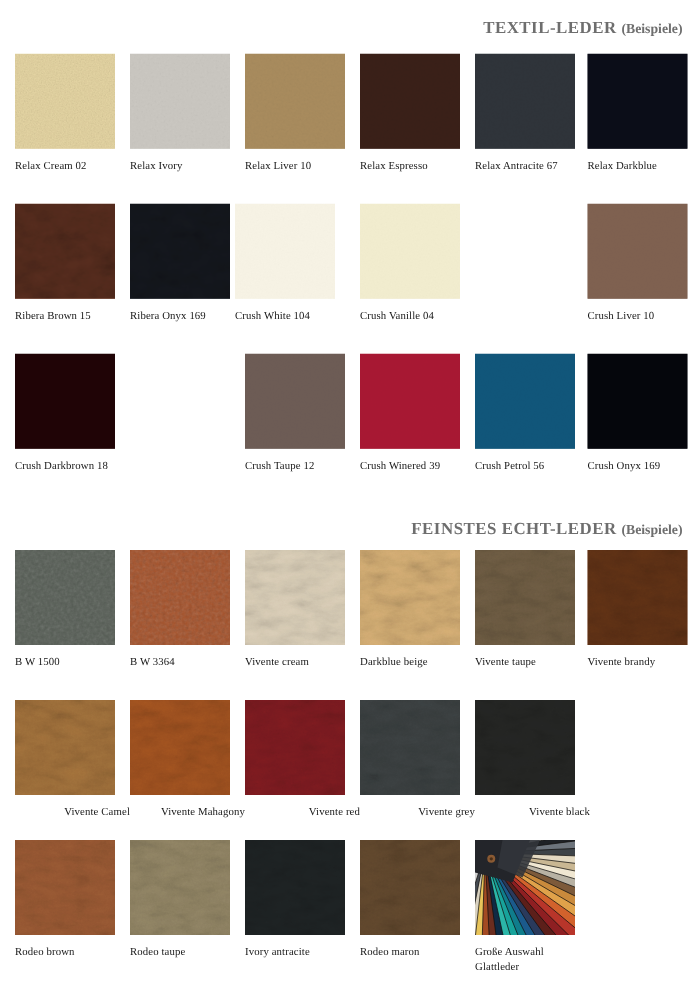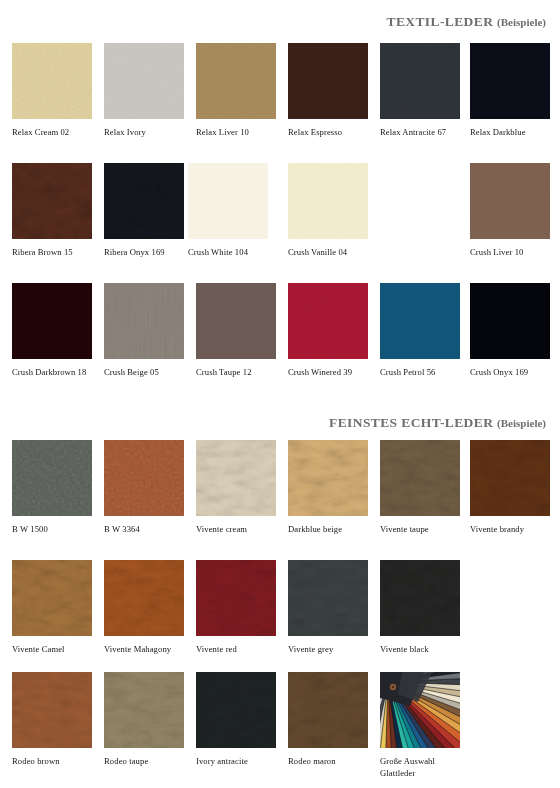--- a/index.html
+++ b/index.html
@@ -291,38 +291,20 @@
                   <feFuncA type="linear" slope="0.14"></feFuncA>
                 </feComponentTransfer>
         </filter>
             </defs>
         <rect width="80" height="76" fill="#200406"></rect>
         <rect width="80" height="76" filter="url(#g13_8)" opacity="0.25" style="mix-blend-mode:multiply"></rect>
       </svg>
         </div>
         <div class="swatch-label">Crush Darkbrown 18</div>
       </div>
-      <div class="swatch-cell" style="left: 104px;">
-        <div class="swatch-chip" style="background: rgb(141, 133, 124);">
-          <svg class="grain" viewBox="0 0 80 76" preserveAspectRatio="none">
-        <defs>
-              <filter id="g14_4">
-          <feTurbulence type="fractalNoise" baseFrequency="0.9 0.02" numOctaves="3" seed="14"></feTurbulence>
-          <feColorMatrix type="saturate" values="0"></feColorMatrix>
-          <feComponentTransfer>
-                  <feFuncA type="linear" slope="0.4"></feFuncA>
-                </feComponentTransfer>
-        </filter>
-            </defs>
-        <rect width="80" height="76" fill="#8d857c"></rect>
-        <rect width="80" height="76" filter="url(#g14_4)" opacity="0.5" style="mix-blend-mode:multiply"></rect>
-      </svg>
-        </div>
-        <div class="swatch-label">Crush Beige 05</div>
-      </div>
       <div class="swatch-cell" style="left: 196px;">
         <div class="swatch-chip" style="background: rgb(109, 92, 85);">
           <svg class="grain" viewBox="0 0 80 76" preserveAspectRatio="none">
         <defs>
               <filter id="g15_8">
           <feTurbulence type="fractalNoise" baseFrequency="0.75" numOctaves="2" seed="15"></feTurbulence>
           <feColorMatrix type="saturate" values="0"></feColorMatrix>
           <feComponentTransfer>
                   <feFuncA type="linear" slope="0.14"></feFuncA>
                 </feComponentTransfer>
@@ -531,21 +513,21 @@
             </defs>
         <rect width="80" height="76" fill="#6e3a18"></rect>
         <rect width="80" height="76" filter="url(#g24_6)" opacity="0.55" style="mix-blend-mode:multiply"></rect>
         <rect width="80" height="76" fill="#4c2610" opacity="0.18" style="mix-blend-mode:multiply"></rect>
         <rect width="80" height="76" filter="url(#g24_7)" opacity="0.3" style="mix-blend-mode:overlay"></rect>
       </svg>
         </div>
         <div class="swatch-label">Vivente brandy</div>
       </div>
     </div>
-    <div class="swatch-row" style="top: 560px;">
+    <div class="swatch-row" style="top: 560px; text-align: right;">
       <div class="swatch-cell" style="left: 12px;">
         <div class="swatch-chip" style="background: rgb(176, 127, 69);">
           <svg class="grain" viewBox="0 0 80 76" preserveAspectRatio="none">
         <defs>
               <filter id="g25_6">
           <feTurbulence type="fractalNoise" baseFrequency="0.05 0.11" numOctaves="5" seed="25"></feTurbulence>
           <feColorMatrix type="saturate" values="0"></feColorMatrix>
           <feComponentTransfer>
                   <feFuncA type="linear" slope="0.85"></feFuncA>
                 </feComponentTransfer>

